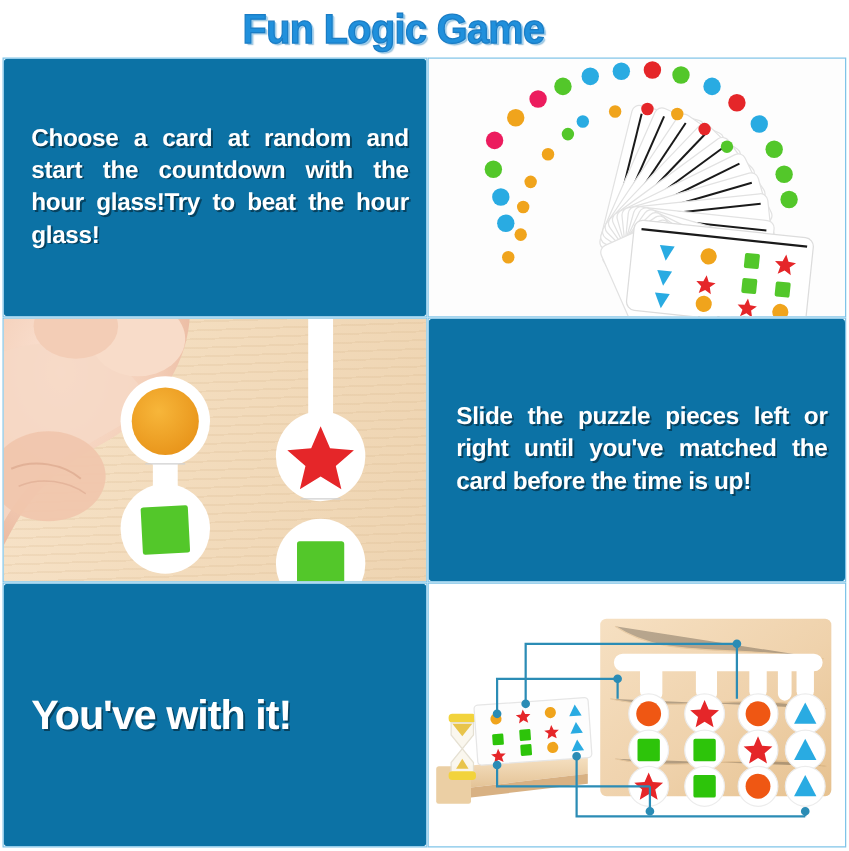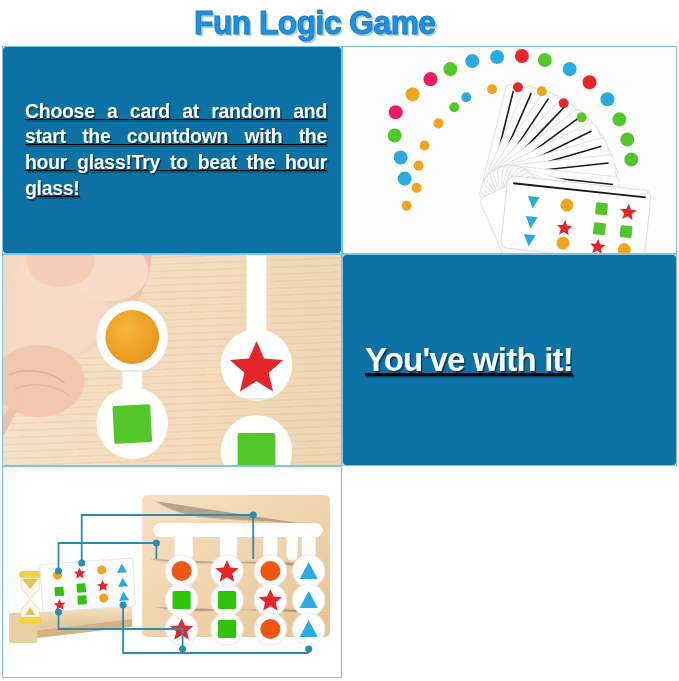--- a/index.html
+++ b/index.html
@@ -26,21 +26,20 @@
     transform: scaleX(.96);
   }
 
   
   .grid {
     position: absolute; left: 2px; top: 46px;
     width: 675px; height: 632px;
     display: grid;
     grid-template-columns: 340px 335px;
     grid-template-rows: 208px 212px 212px;
-    text-decoration: underline;
   }
   .cell {
     position: relative;
     border: 1.5px solid #7FC4E8;
     overflow: hidden;
     background: #fff;
   }
 
   
   .bluepanel {
@@ -248,20 +247,25 @@
             <circle cx="255" cy="110" r="36" fill="#ffffff"></circle>
             <path d="M255 86 l7.6 17.6 19.2 1.5 -14.6 12.6 4.5 18.7 -16.7 -10.2 -16.7 10.2 4.5 -18.7 -14.6 -12.6 19.2 -1.5z" fill="#E52629"></path>
             <circle cx="255" cy="196" r="36" fill="#ffffff"></circle>
             <rect x="236" y="178" width="38" height="38" rx="2" fill="#53C72A"></rect>
             <line x1="239" y1="144" x2="271" y2="144" stroke="#cfcfcf" stroke-width="1"></line>
           </g>
         </svg>
       </div>
     </div>
 
+    <div class="cell">
+      <div class="bluepanel justify">
+        <p>Slide the puzzle pieces left or right until you've matched the card before the time is up!</p>
+      </div>
+    </div>
 
     <div class="cell">
       <div class="bluepanel big">
         <p>You've with it!</p>
       </div>
     </div>
 
     <div class="cell boardcell">
       <svg class="photo-svg" viewBox="0 0 335 210" preserveAspectRatio="none">
         <defs>

